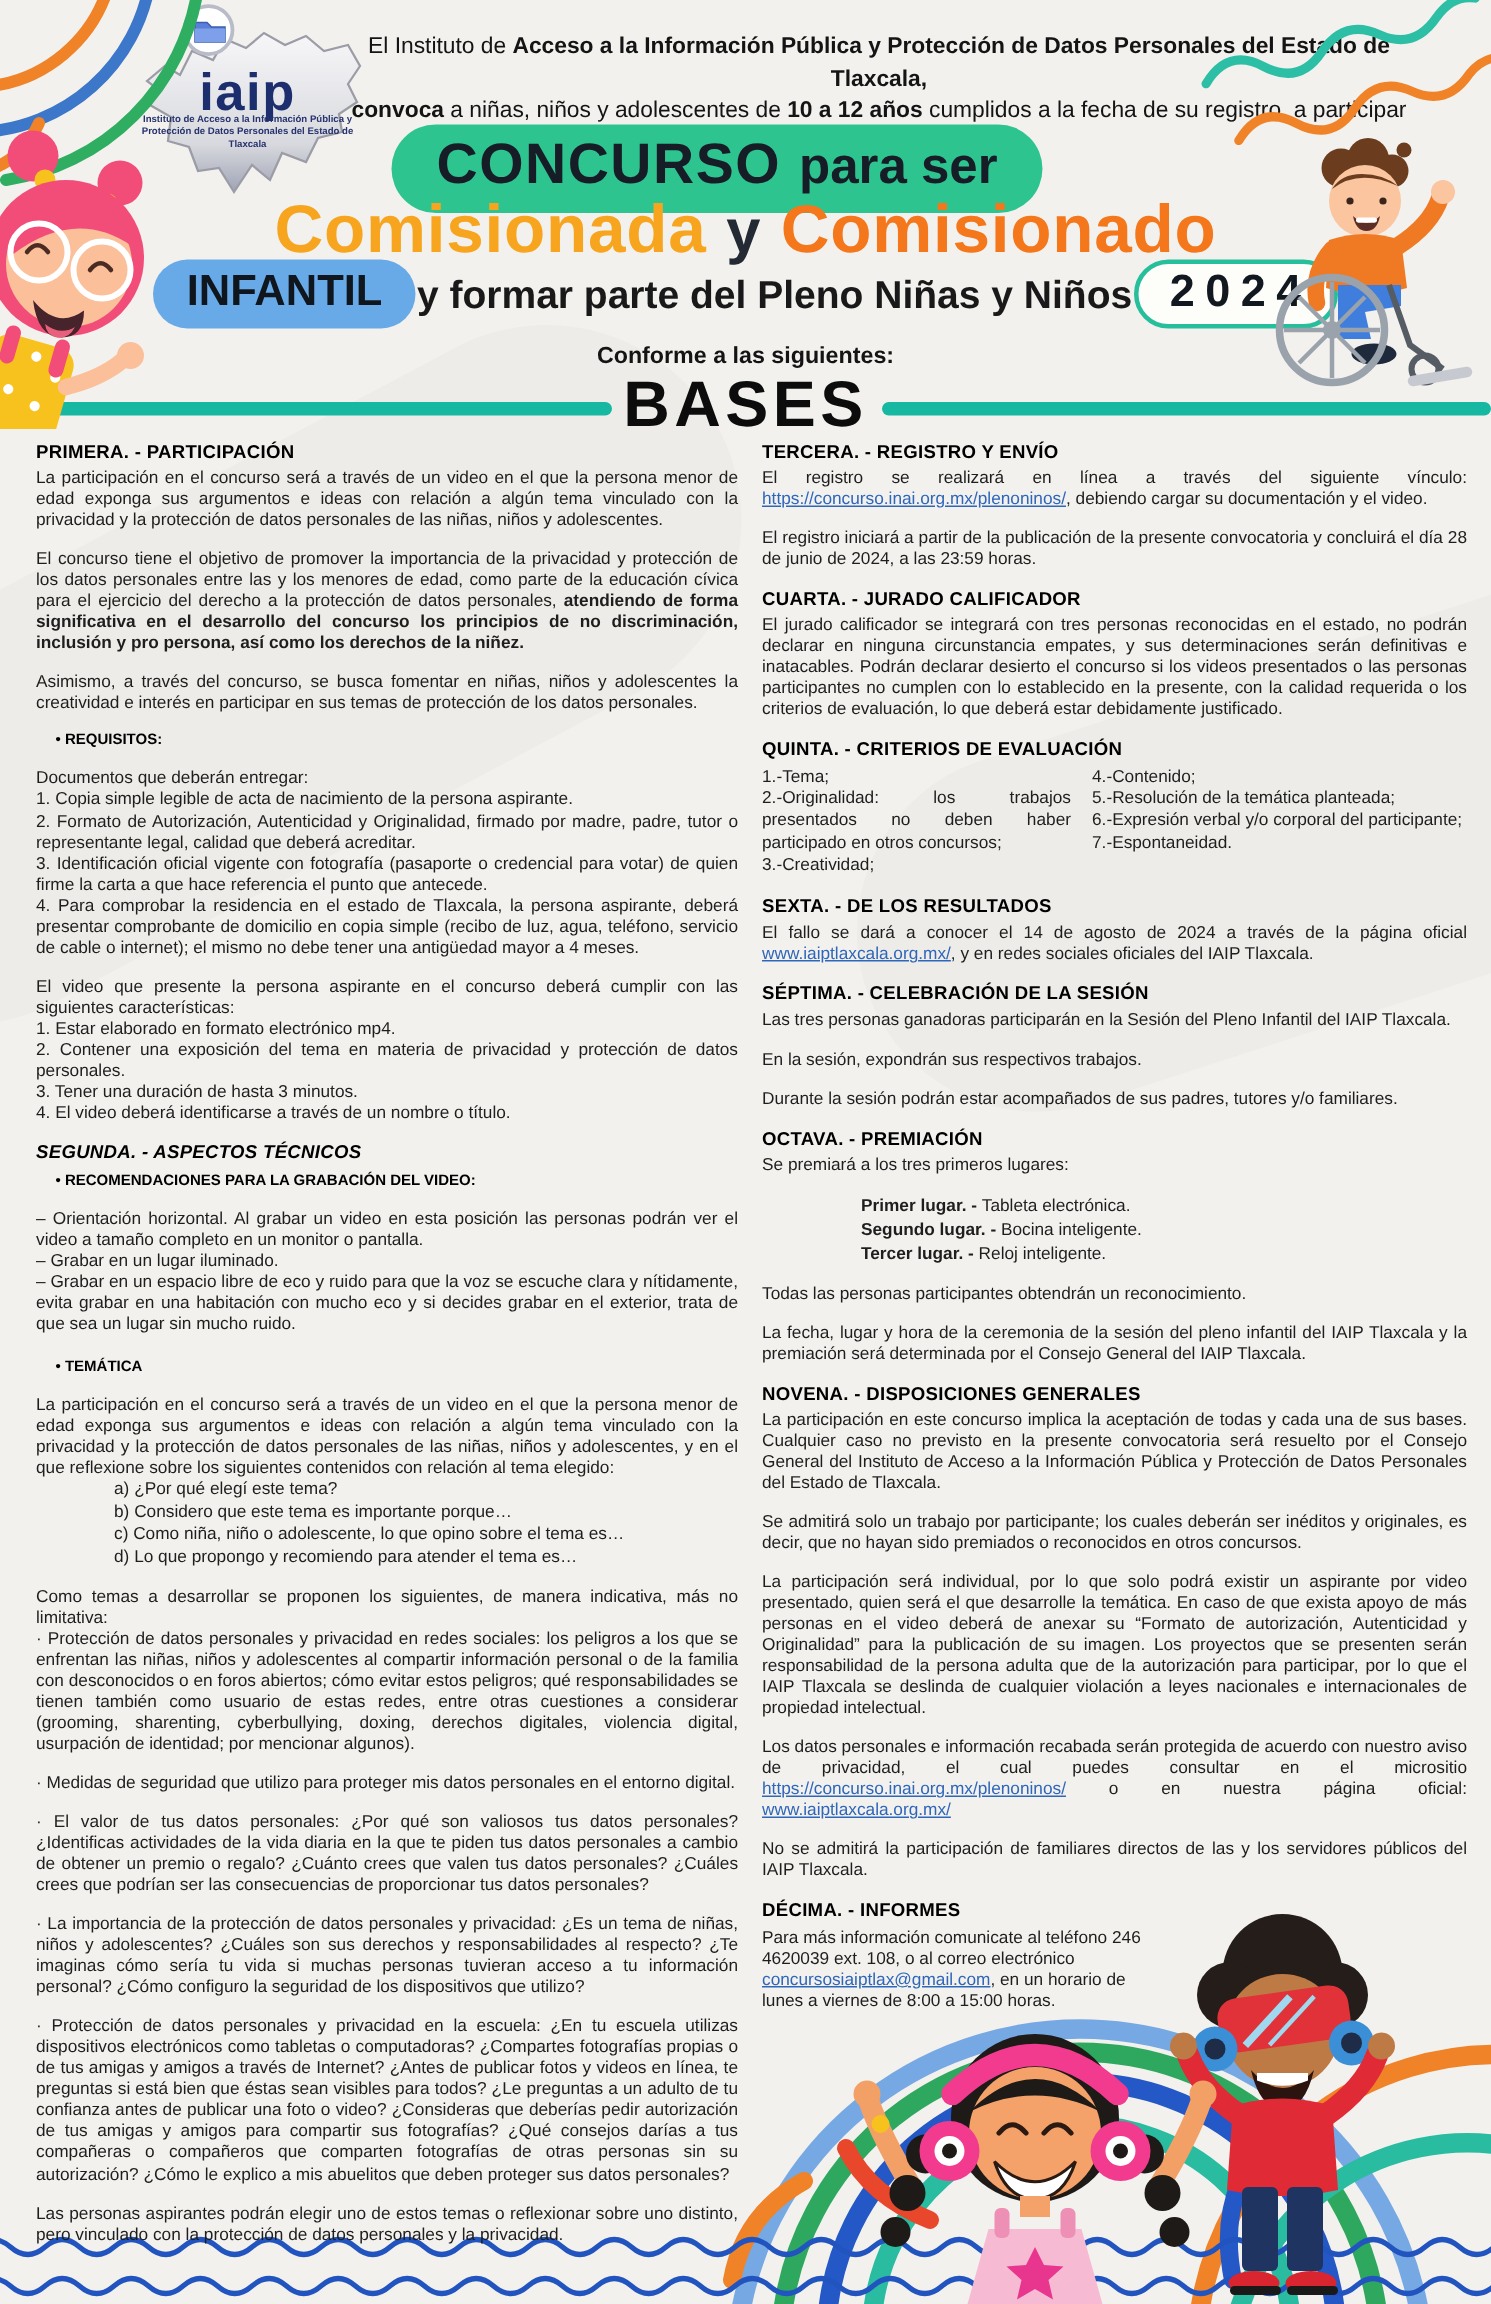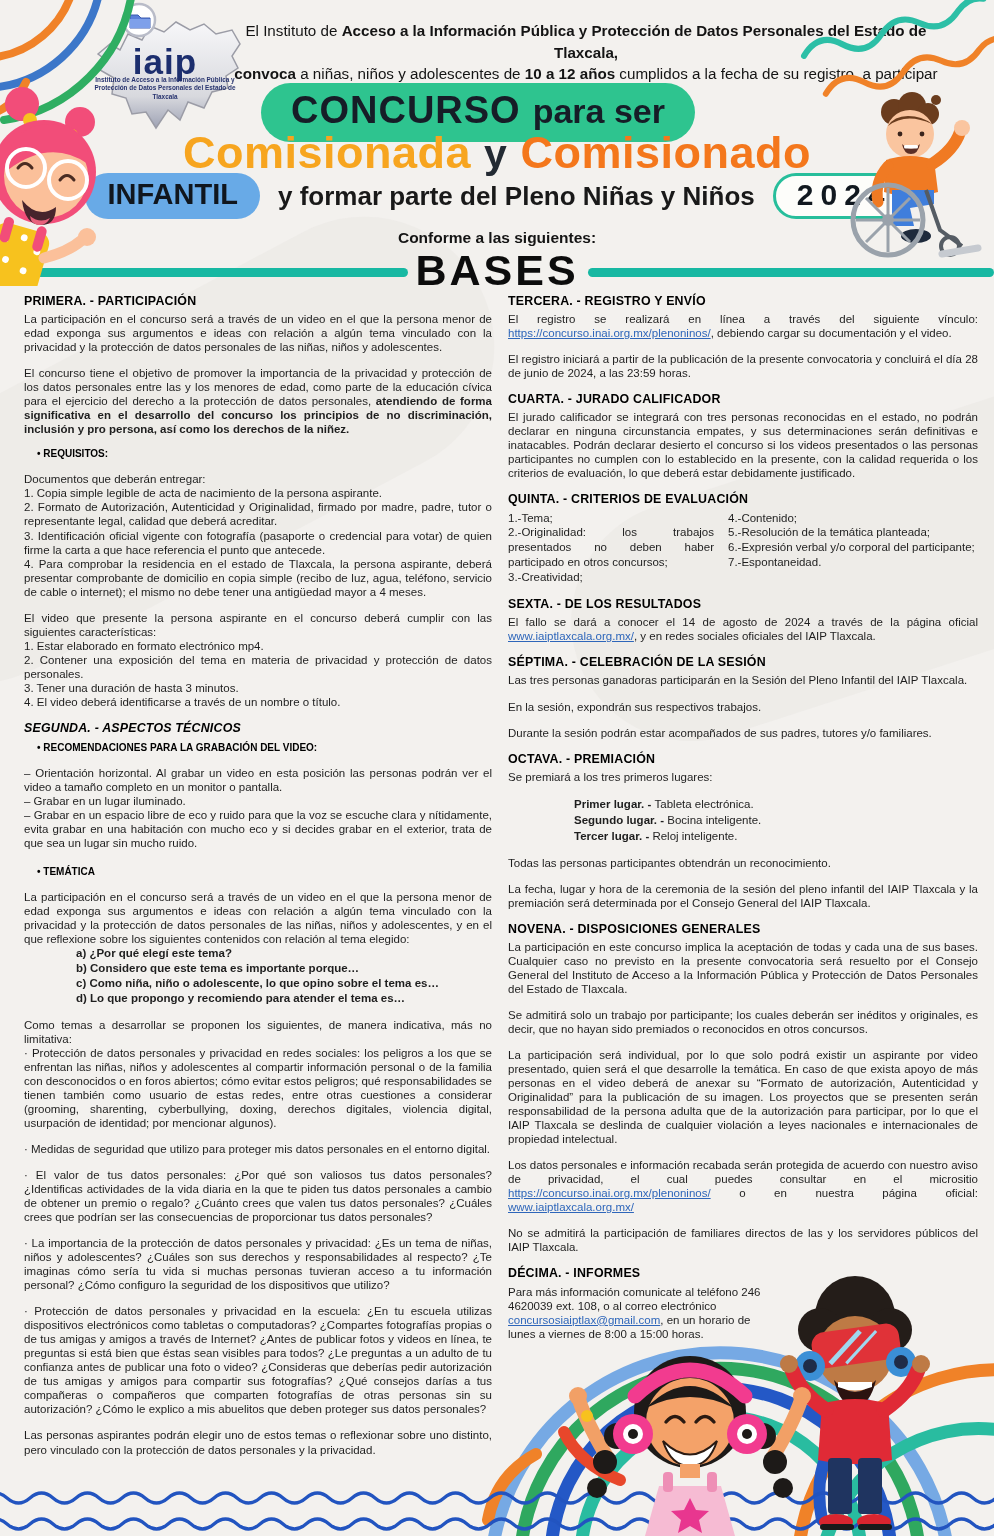--- a/index.html
+++ b/index.html
@@ -17,21 +17,21 @@
   .logo-caption{position:absolute;top:74px;left:9px;width:144px;text-align:center;
         font-size:6.4px;line-height:1.32;font-weight:700;color:#27336e;}
   .t-concurso{position:absolute;top:83px;left:50%;transform:translateX(calc(-50% - 19px));
         background:#2ec48f;border-radius:34px;padding:6px 30px 10px;white-space:nowrap;}
   .t-concurso .w1{font-size:38px;font-weight:900;color:#161d27;letter-spacing:1px;}
   .t-concurso .w2{font-size:34px;font-weight:800;color:#161d27;margin-left:12px;}
   .t-comisionados{position:absolute;top:127px;left:0;width:100%;text-align:center;
         font-size:45px;font-weight:900;letter-spacing:0.5px;}
   .c-ada{color:#f7a51f;} .c-y{color:#232a33;font-size:41px;} .c-ado{color:#f4771c;}
   .t-row3{position:absolute;top:173px;left:0;width:100%;display:flex;justify-content:center;
-        align-items:center;gap:18px;}
+        align-items:center;gap:1px;}
   .pill-infantil{background:#68aae7;border-radius:28px;padding:5px 22px 8px;
         font-size:29px;font-weight:900;color:#10161e;}
   .t-pleno{font-size:26px;font-weight:600;color:#191919;}
   .pill-year{border:3.5px solid #27be9b;background:#fdfdfa;border-radius:999px;
         padding:2px 14px 4px 21px;font-size:30px;font-weight:700;letter-spacing:7px;color:#11181f;}
   .t-conforme{position:absolute;top:229px;left:0;width:100%;text-align:center;
         font-size:15.5px;font-weight:700;color:#141414;}
   .t-bases{position:absolute;top:246px;left:0;width:100%;text-align:center;
         font-size:43px;font-weight:800;letter-spacing:3px;color:#0c0c0c;}
   .bar{position:absolute;top:268px;height:9px;border-radius:6px;background:#17b8a2;}
@@ -40,21 +40,21 @@
   .col{position:absolute;top:294px;font-size:11.5px;line-height:1.22;color:#1e1e1e;z-index:4;}
   .col-left{left:24px;width:468px;}
   .col-right{left:508px;width:470px;}
   .col h3{font-size:12.4px;font-weight:900;color:#000;margin:0 0 3px;letter-spacing:.2px;}
   .col h4{font-size:10px;font-weight:800;color:#000;margin:0 0 12px;padding-left:13px;}
   .col p{margin:0 0 12px;text-align:justify;}
   .col p.tight{margin-bottom:0;}
   .col p.narrow{width:258px;text-align:left;}
   .b{font-weight:bold;}
   .lnk{color:#2e66ba;text-decoration:underline;cursor:pointer;}
-  .lettered{padding-left:52px;margin:0 0 12px;line-height:1.3;font-weight:bold;}
+  .lettered{padding-left:52px;margin:0 0 12px;line-height:1.3;}
   .criteria{display:flex;gap:14px;margin:0 0 12px;}
   .crit-left{width:206px;text-align:justify;}
   .crit-right{flex:1;}
   .criteria div div{line-height:1.3;}
   .prizes{padding-left:66px;margin:0 0 12px;line-height:1.4;}
   
   .deco{position:absolute;z-index:1;}
   .chars{z-index:2;}
   .swoosh{position:absolute;background:#eae7e3;opacity:.55;border-radius:200px;z-index:0;}
 </style>
@@ -174,20 +174,21 @@
   </div>
   <div class="t-conforme">Conforme a las siguientes:</div>
   <div class="t-bases">BASES</div>
   <div class="bar bar-left"></div>
   <div class="bar bar-right"></div>
 
   <div class="col col-left">
       <h3>PRIMERA. - PARTICIPACIÓN</h3>
       <p><span>La participación en el concurso será a través de un video en el que la persona menor de edad exponga sus argumentos e ideas con relación a algún tema vinculado con la privacidad y la protección de datos personales de las niñas, niños y adolescentes.</span></p>
       <p><span>El concurso tiene el objetivo de promover la importancia de la privacidad y protección de los datos personales entre las y los menores de edad, como parte de la educación cívica para el ejercicio del derecho a la protección de datos personales, </span><span class="b">atendiendo de forma significativa en el desarrollo del concurso los principios de no discriminación, inclusión y pro persona, así como los derechos de la niñez.</span></p>
+      <p><span>Asimismo, a través del concurso, se busca fomentar en niñas, niños y adolescentes la creatividad e interés en participar en sus temas de protección de los datos personales.</span></p>
       <h4>• REQUISITOS:</h4>
       <p class="tight"><span>Documentos que deberán entregar:</span></p>
       <p class="tight"><span>1. Copia simple legible de acta de nacimiento de la persona aspirante.</span></p>
       <p class="tight"><span>2. Formato de Autorización, Autenticidad y Originalidad, firmado por madre, padre, tutor o representante legal, calidad que deberá acreditar.</span></p>
       <p class="tight"><span>3. Identificación oficial vigente con fotografía (pasaporte o credencial para votar) de quien firme la carta a que hace referencia el punto que antecede.</span></p>
       <p><span>4. Para comprobar la residencia en el estado de Tlaxcala, la persona aspirante, deberá presentar comprobante de domicilio en copia simple (recibo de luz, agua, teléfono, servicio de cable o internet); el mismo no debe tener una antigüedad mayor a 4 meses.</span></p>
       <p class="tight"><span>El video que presente la persona aspirante en el concurso deberá cumplir con las siguientes características:</span></p>
       <p class="tight"><span>1. Estar elaborado en formato electrónico mp4.</span></p>
       <p class="tight"><span>2. Contener una exposición del tema en materia de privacidad y protección de datos personales.</span></p>
       <p class="tight"><span>3. Tener una duración de hasta 3 minutos.</span></p>

